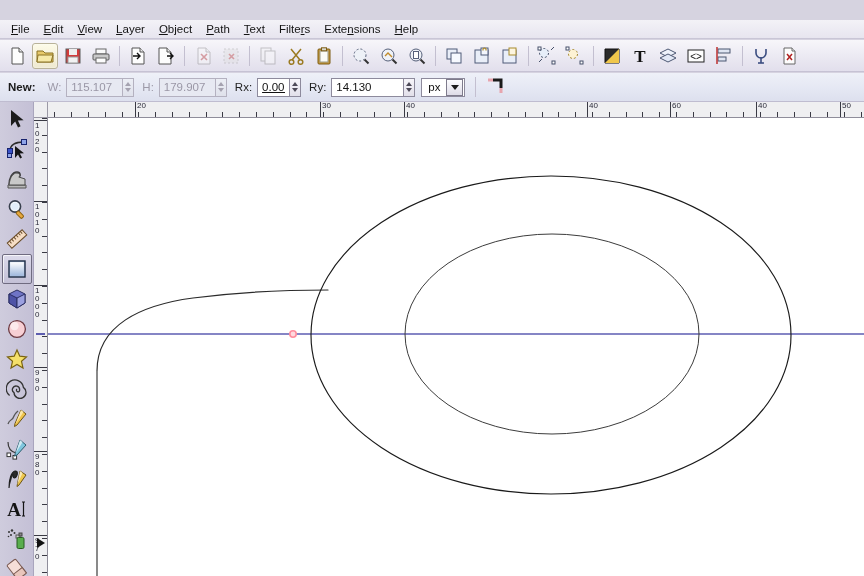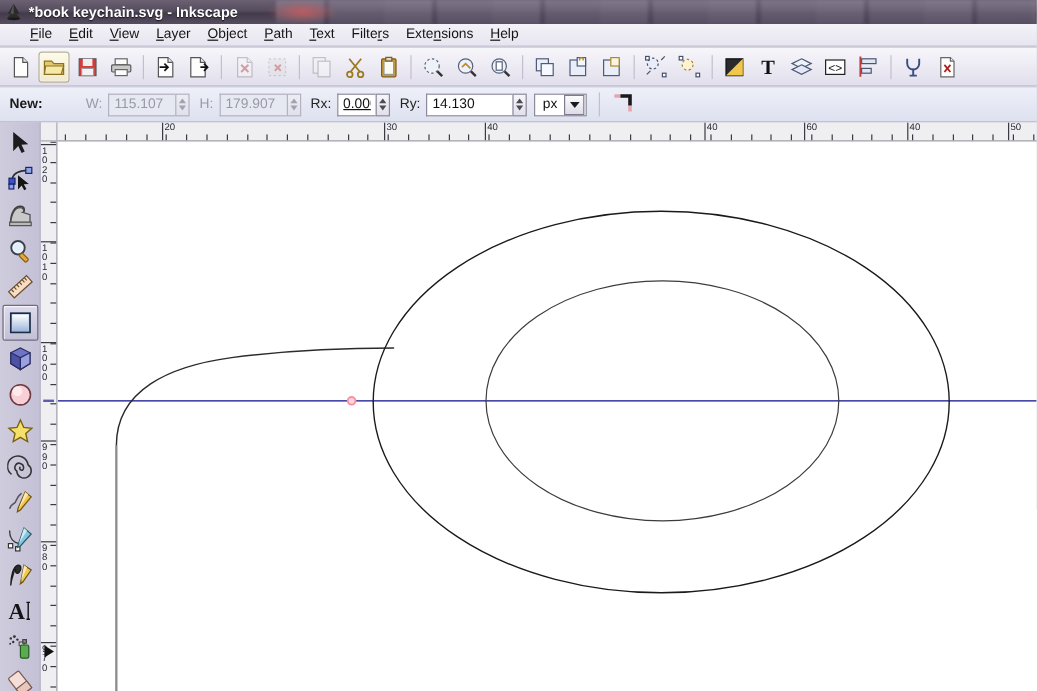--- a/index.html
+++ b/index.html
@@ -39,21 +39,21 @@
     position:absolute;left:24px;top:2px;height:16px;line-height:16px;
     color:#ffffff;font-size:12px;font-weight:bold;white-space:nowrap;
     text-shadow:0 1px 1px rgba(0,0,0,.8);
   }
 
   
   .menubar{
     position:absolute;left:0;top:20px;width:864px;height:19px;
     background:linear-gradient(to bottom,#f3f2f7,#e7e5ef);
     border-bottom:1px solid #c9c6d6;
-    display:flex;align-items:center;padding-left:18px;box-sizing:border-box;
+    display:flex;align-items:center;padding-left:4px;box-sizing:border-box;
   }
   .menuitem{
     padding:2px 7px;font-size:11.5px;color:#141414;white-space:nowrap;cursor:default;
   }
   .menuitem u{text-decoration:underline;}
 
   
   .cmdbar{
     position:absolute;left:0;top:40px;width:864px;height:32px;
     background:linear-gradient(to bottom,#f7f6fa 0%,#eceaf3 50%,#e2dfec 100%);
@@ -74,21 +74,21 @@
   .dim{opacity:.38;}
 
   
   .optbar{
     position:absolute;left:0;top:73px;width:864px;height:29px;
     background:linear-gradient(to bottom,#eef0f8 0%,#e4e7f3 60%,#dde0ee 100%);
     border-bottom:1px solid #bfbcd0;
     display:flex;align-items:center;padding-left:8px;box-sizing:border-box;
     font-size:11.5px;color:#1a1a1a;
   }
-  .opt-label{font-weight:bold;margin-right:28px;}
+  .opt-label{font-weight:bold;margin-right:4px;}
   .fld-label{margin:0 5px 0 8px;color:#222;}
   .fld-label.disabled{color:#9d9aa8;}
   .spin{display:flex;align-items:stretch;height:19px;}
   .spin input{
     height:19px;box-sizing:border-box;border:1px solid #8d8a9c;border-right:none;
     background:#ffffff;font-family:"Liberation Sans",sans-serif;font-size:11.5px;
     padding:0 4px;color:#111;text-align:left;outline:none;
   }
   .spin.disabled input{background:#e7e9f2;color:#9a97a6;border-color:#b4b1c0;}
   .spinbtns{
@@ -163,32 +163,20 @@
   .leftshade{
     position:absolute;left:0;top:102px;width:3px;height:474px;
     background:linear-gradient(to right,#b5b1c6,#cfccdd);
   }
 </style>
 </head>
 <body>
 
 <div id="app">
 
-  <div class="titlebar">
-    <div class="tb-noise"></div>
-    <div class="tb-redglow"></div>
-    <div class="tb-icon">
-      <svg width="16" height="16" viewBox="0 0 16 16">
-        <path d="M7.4 1.2 L2.6 9.2 L5.2 9.9 L2.0 12.6 L12.8 12.6 L9.6 9.9 L12.2 9.2 Z" fill="#2b2b2b"></path>
-        <path d="M7.4 1.2 L4.6 9.2 L7.4 9.6 Z" fill="#555"></path>
-        <ellipse cx="7.4" cy="13.6" rx="5.4" ry="1.3" fill="#1a1a1a"></ellipse>
-      </svg>
-    </div>
-    <div class="tb-title">*book keychain.svg - Inkscape</div>
-  </div>
 
   <div class="menubar">
     <div class="menuitem"><u>F</u>ile</div>
     <div class="menuitem"><u>E</u>dit</div>
     <div class="menuitem"><u>V</u>iew</div>
     <div class="menuitem"><u>L</u>ayer</div>
     <div class="menuitem"><u>O</u>bject</div>
     <div class="menuitem"><u>P</u>ath</div>
     <div class="menuitem"><u>T</u>ext</div>
     <div class="menuitem">Filte<u>r</u>s</div>

